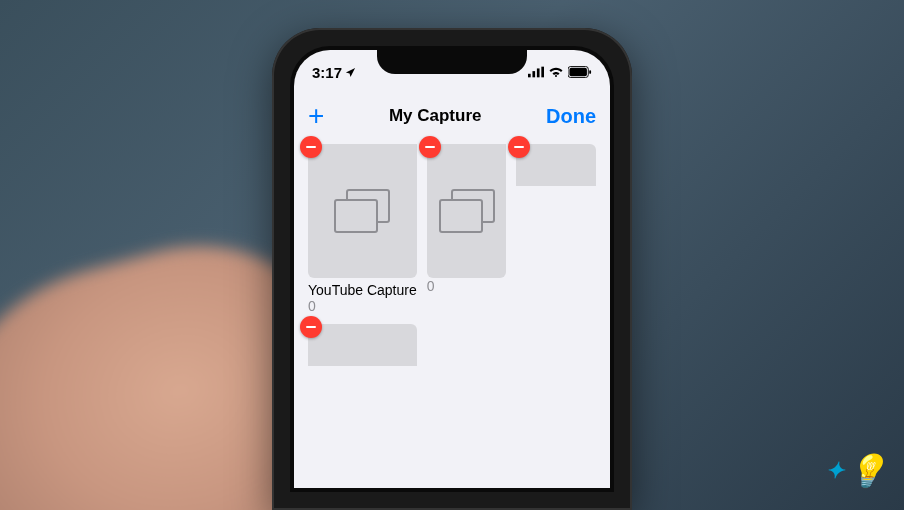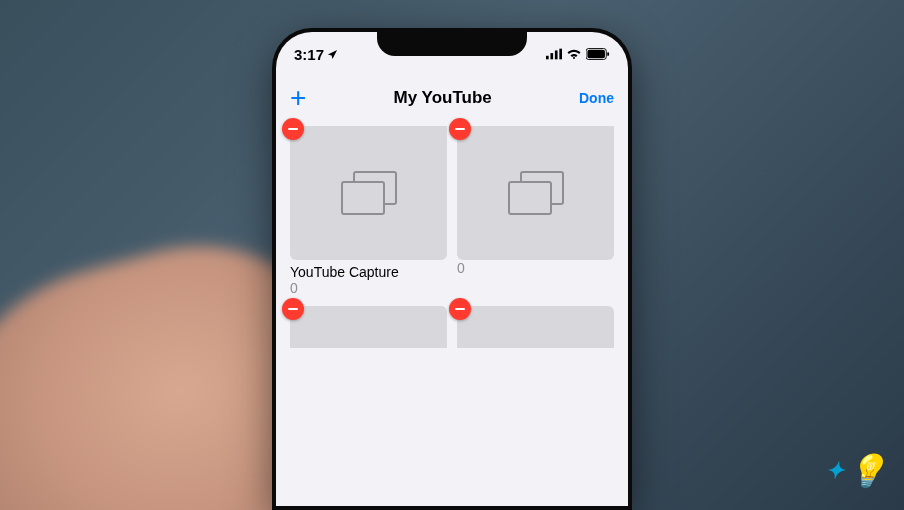--- a/index.html
+++ b/index.html
@@ -20,21 +20,21 @@
     filter: blur(8px);
     transform: rotate(-15deg);
   }
   
   .phone {
     position: absolute;
     left: 272px; top: 28px;
     width: 360px; height: 482px;
     background: #1a1a1a;
     border-radius: 48px 48px 0 0;
-    padding: 0;
+    padding: 18px;
     box-shadow: 0 10px 40px rgba(0,0,0,0.5), inset 0 0 0 2px #333;
   }
   .phone-inner {
     width: 100%; height: 100%;
     background: #0a0a0a;
     border-radius: 40px 40px 0 0;
     padding: 4px;
     position: relative;
   }
   .screen {
@@ -79,27 +79,27 @@
     font-size: 28px; font-weight: 300;
     line-height: 1;
     cursor: pointer;
   }
   .nav-title {
     font-size: 17px; font-weight: 600;
     color: #000;
   }
   .nav-done {
     color: #007aff;
-    font-size: 14px; font-weight: 600;
+    font-size: 20px; font-weight: 600;
     cursor: pointer;
   }
   
   .album-grid {
     display: grid;
-    grid-template-columns: 1fr 1fr;
+    grid-template-columns: 1fr 1fr 1fr;
     gap: 10px;
     padding: 6px 14px 0 14px;
   }
   .album {
     position: relative;
   }
   .album-thumb {
     width: 100%;
     aspect-ratio: 1/1;
     background: #d8d8dc;
@@ -205,21 +205,21 @@
                 <rect x="0" y="0" width="22" height="12" rx="3" fill="none" stroke="#000" stroke-width="1"></rect>
                 <rect x="1.5" y="1.5" width="19" height="9" rx="2" fill="#000"></rect>
                 <rect x="23" y="4" width="2" height="4" rx="1" fill="#000"></rect>
               </svg>
           </span>
         </div>
       </div>
 
       <div class="nav-header">
         <span class="nav-add">+</span>
-        <span class="nav-title">My YouTube</span>
+        <span class="nav-title">My Capture</span>
         <span class="nav-done">Done</span>
       </div>
 
       <div class="album-grid">
 
         <div class="album">
           <div class="album-thumb cut-top">
             <div class="delete-badge"></div>
             <div class="placeholder-stack">
               <div class="back"></div>

